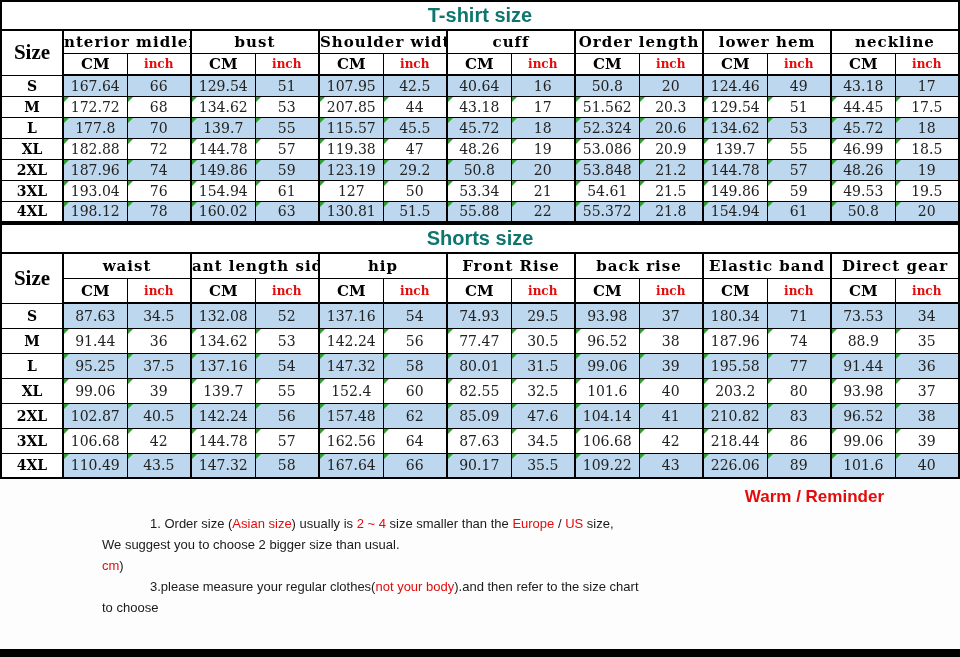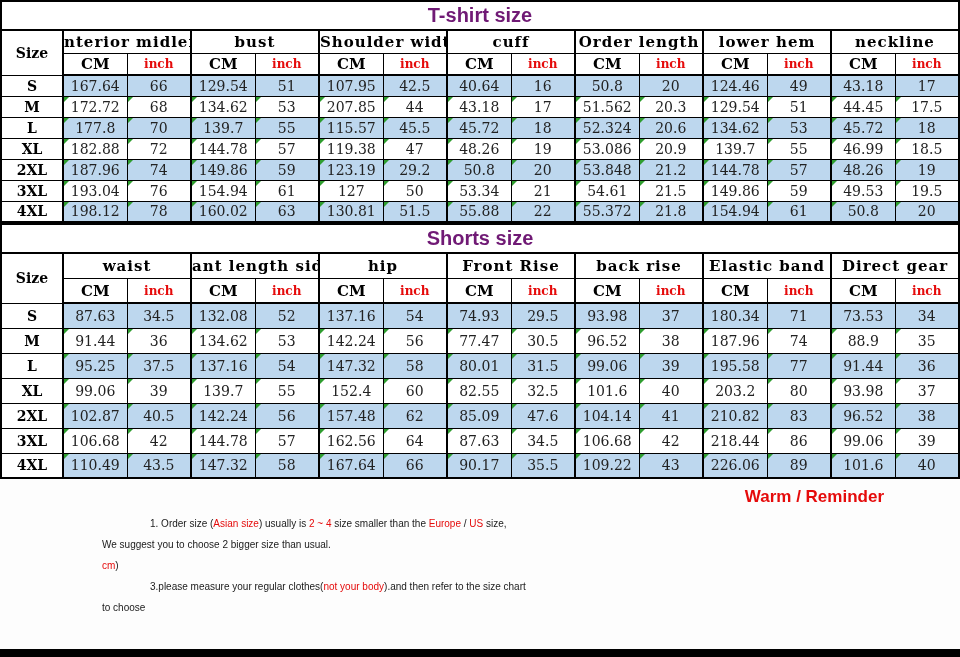--- a/index.html
+++ b/index.html
@@ -1,44 +1,44 @@
 <!DOCTYPE html>
 <html><head>
 <meta charset="utf-8">
 <style>
   html,body{margin:0;padding:0;background:#888;}
   .stage{width:960px;height:657px;position:relative;background:#fdfdfd;overflow:hidden;
          font-family:"Liberation Sans",sans-serif;}
   .tbl-title{border:2px solid #000;border-bottom:none;height:27px;line-height:27px;
-             text-align:center;color:#701a75;font-weight:bold;font-size:20px;
+             text-align:center;color:#0f766e;font-weight:bold;font-size:20px;
              font-family:"Liberation Sans",sans-serif;background:#fff;}
   table{border-collapse:collapse;table-layout:fixed;width:960px;background:#fff;}
   th,td{border:1px solid #000;padding:0;text-align:center;vertical-align:middle;
         font-family:"DejaVu Serif","Liberation Serif",serif;overflow:hidden;white-space:nowrap;}
   table{border:2px solid #000;}
-  th.size-head{font-size:14px;font-weight:bold;border-right-width:2px;}
+  th.size-head{font-size:21px;font-weight:bold;border-right-width:2px;font-family:Liberation Serif, serif;}
   th.size-label{font-size:14px;font-weight:bold;border-right-width:2px;background:#fff;}
   th.group-h{font-size:15px;font-weight:bold;letter-spacing:1px;}
   th.unit-cm{font-size:15px;font-weight:bold;}
   th.unit-inch{font-size:12px;font-weight:bold;color:#e50b0b;}
   td.val{font-size:14px;color:#222;position:relative;}
   .group-sep{border-left-width:2px;}
   thead tr.unit-row th{border-bottom-width:2px;}
   tr.shade td.val{background:#bdd7ee;}
   td.flag::before{content:"";position:absolute;top:0;left:0;width:0;height:0;
                   border-top:5px solid #2f9e2f;border-right:5px solid transparent;}
   #tshirt thead tr.group-row th{height:22px;}
   #tshirt thead tr.unit-row th{height:20px;}
   #tshirt tbody tr{height:21px;}
   #shorts thead tr.group-row th{height:24px;}
   #shorts thead tr.unit-row th{height:23px;}
   #shorts tbody tr{height:25px;}
   .reminder{margin:8px 0 0 102px;width:782px;color:#1a1a1a;}
   .rem-title{color:#e50b0b;font-weight:bold;font-size:17px;margin:0 0 6px 38px;text-align:right;}
-  .rem-line{margin:0;font-size:10px;line-height:21px;}
+  .rem-line{margin:0;font-size:13px;line-height:21px;}
   .rem-line.indent{padding-left:48px;}
   .rem-line .red{color:#e50b0b;}
   .bottom-bar{position:absolute;left:0;bottom:0;width:960px;height:8px;background:#000;}
 </style>
 </head>
 <body>
 
 <div class="stage">
 
   <div class="tbl-title">T-shirt size</div>

